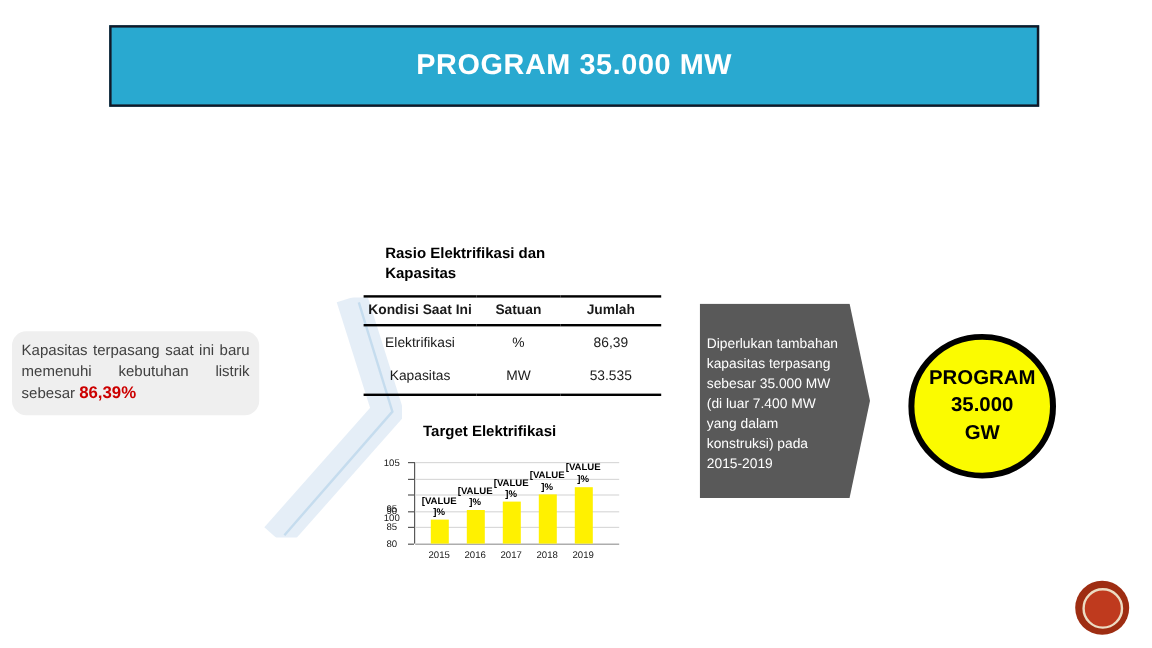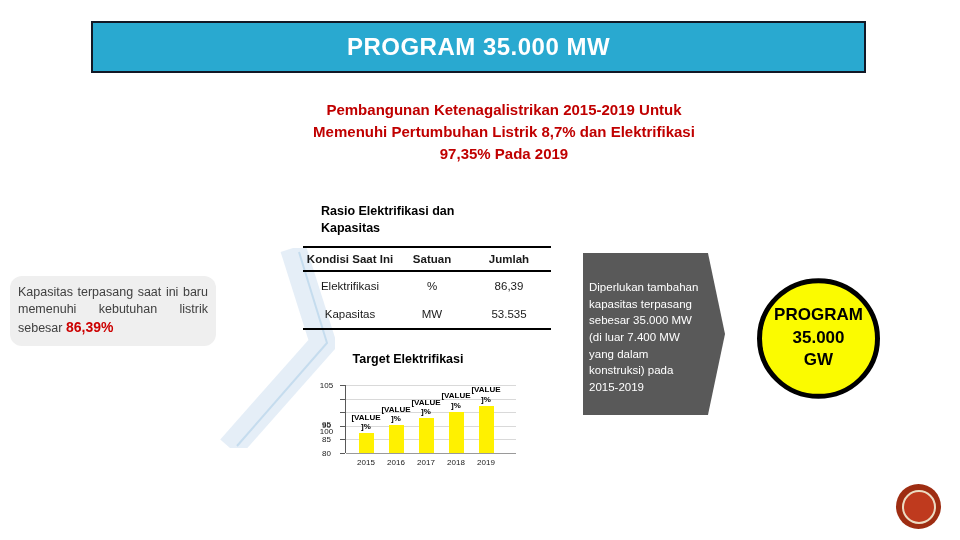--- a/index.html
+++ b/index.html
@@ -10,21 +10,21 @@
     position:relative;
     overflow:hidden;
   }
   .slide { position:absolute; inset:0; background:#ffffff; }
 
   
   .swoosh { position:absolute; left:215px; top:248px; z-index:0; }
 
   
   .header {
-    position:absolute; left:91px; top:21px; width:775px; height:52px;
+    position:absolute; left:91px; top:21px; width:775px; height:68px;
     background:#29A9D0; border:2px solid #121826; z-index:2;
     display:flex; align-items:center; justify-content:center;
   }
   .header-title {
     color:#ffffff; font-weight:bold; font-size:24px; letter-spacing:0.5px;
   }
 
   
   .subtitle {
     position:absolute; left:244px; top:99px; width:520px; z-index:2;
@@ -118,25 +118,20 @@
 
   <svg class="swoosh" width="120" height="200" viewBox="0 0 120 200">
     <polyline points="78,0 108,95 15,200" fill="none" stroke="#cfe0f0" stroke-width="26" opacity="0.55"></polyline>
     <polyline points="84,4 112,95 22,198" fill="none" stroke="#b8d4ea" stroke-width="2" opacity="0.7"></polyline>
   </svg>
 
   <div class="header">
     <div class="header-title">PROGRAM 35.000 MW</div>
   </div>
 
-  <div class="subtitle">
-    <div>Pembangunan Ketenagalistrikan 2015-2019 Untuk</div>
-    <div>Memenuhi Pertumbuhan Listrik 8,7% dan Elektrifikasi</div>
-    <div>97,35% Pada 2019</div>
-  </div>
 
   <div class="table-title">
     <div>Rasio Elektrifikasi dan</div>
     <div>Kapasitas</div>
   </div>
 
   <table class="info-table">
     <thead>
       <tr>
         <th class="col1">Kondisi Saat Ini</th>

